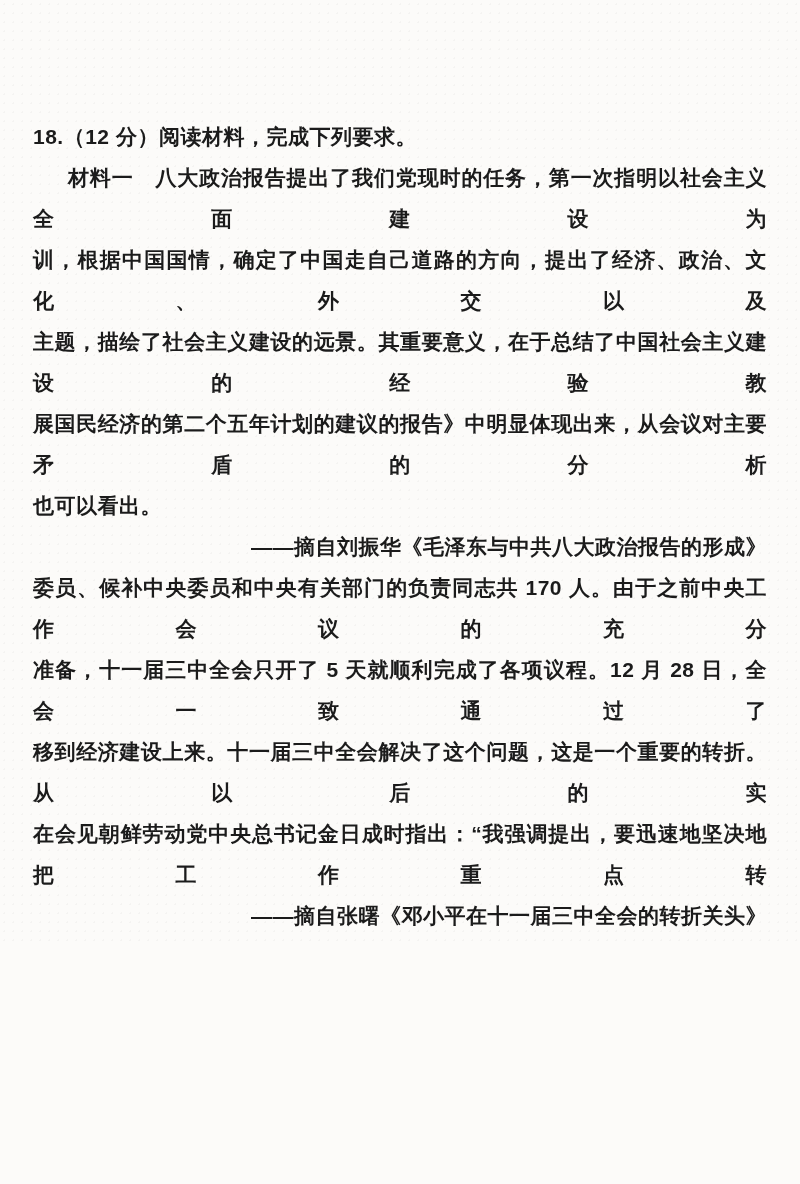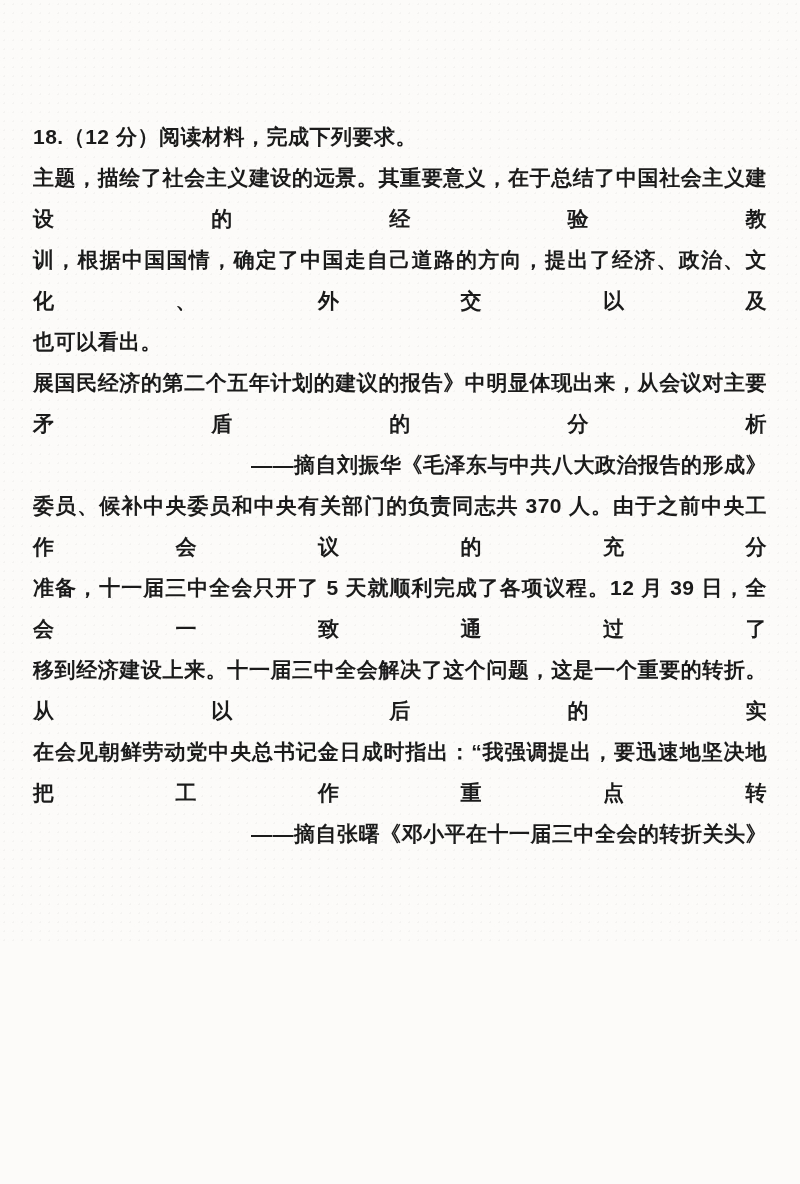--- a/index.html
+++ b/index.html
@@ -76,30 +76,31 @@
 </style>
 </head>
 <body>
 
 <div class="sheet">
   <div class="content">
 
     <p class="line left">18.（12 分）阅读材料，完成下列要求。</p>
 
     <section>
+      <p class="line j indent">材料一　八大政治报告提出了我们党现时的任务，第一次指明以社会主义全面建设为</p>
+      <p class="line j">训，根据中国国情，确定了中国走自己道路的方向，提出了经济、政治、文化、外交以及</p>
       <p class="line j">主题，描绘了社会主义建设的远景。其重要意义，在于总结了中国社会主义建设的经验教</p>
-      <p class="line j">训，根据中国国情，确定了中国走自己道路的方向，提出了经济、政治、文化、外交以及</p>
+      <p class="line j">展国民经济的第二个五年计划的建议的报告》中明显体现出来，从会议对主要矛盾的分析</p>
       <p class="line left">也可以看出。</p>
-      <p class="line j">展国民经济的第二个五年计划的建议的报告》中明显体现出来，从会议对主要矛盾的分析</p>
       <p class="line src">——摘自刘振华《毛泽东与中共八大政治报告的形成》</p>
     </section>
 
     <section>
-      <p class="line j">委员、候补中央委员和中央有关部门的负责同志共 370 人。由于之前中央工作会议的充分</p>
-      <p class="line j">准备，十一届三中全会只开了 5 天就顺利完成了各项议程。12 月 39 日，全会一致通过了</p>
+      <p class="line j">委员、候补中央委员和中央有关部门的负责同志共 170 人。由于之前中央工作会议的充分</p>
+      <p class="line j">准备，十一届三中全会只开了 5 天就顺利完成了各项议程。12 月 28 日，全会一致通过了</p>
       <p class="line j">移到经济建设上来。十一届三中全会解决了这个问题，这是一个重要的转折。从以后的实</p>
       <p class="line j">在会见朝鲜劳动党中央总书记金日成时指出：“我强调提出，要迅速地坚决地把工作重点转</p>
       <p class="line src">——摘自张曙《邓小平在十一届三中全会的转折关头》</p>
     </section>
 
   </div>
 
   <div class="footer">
     <span>历史</span>
     <span>第6页（共8页）</span>

